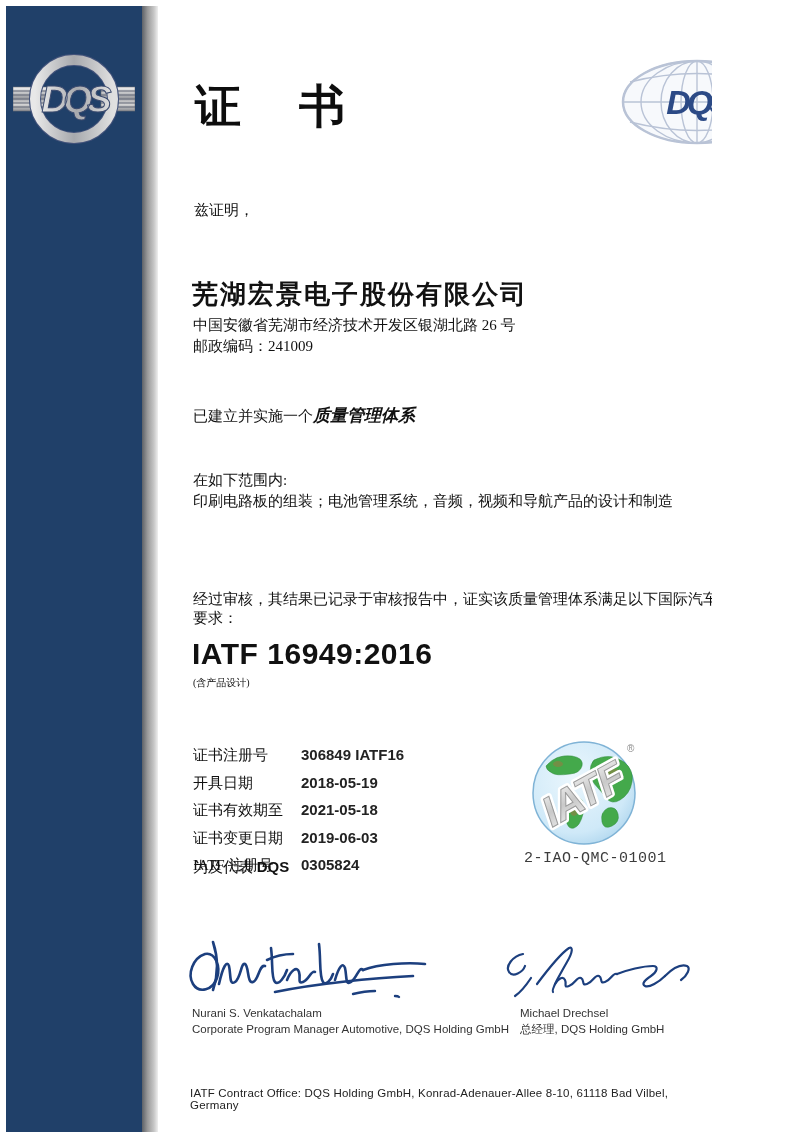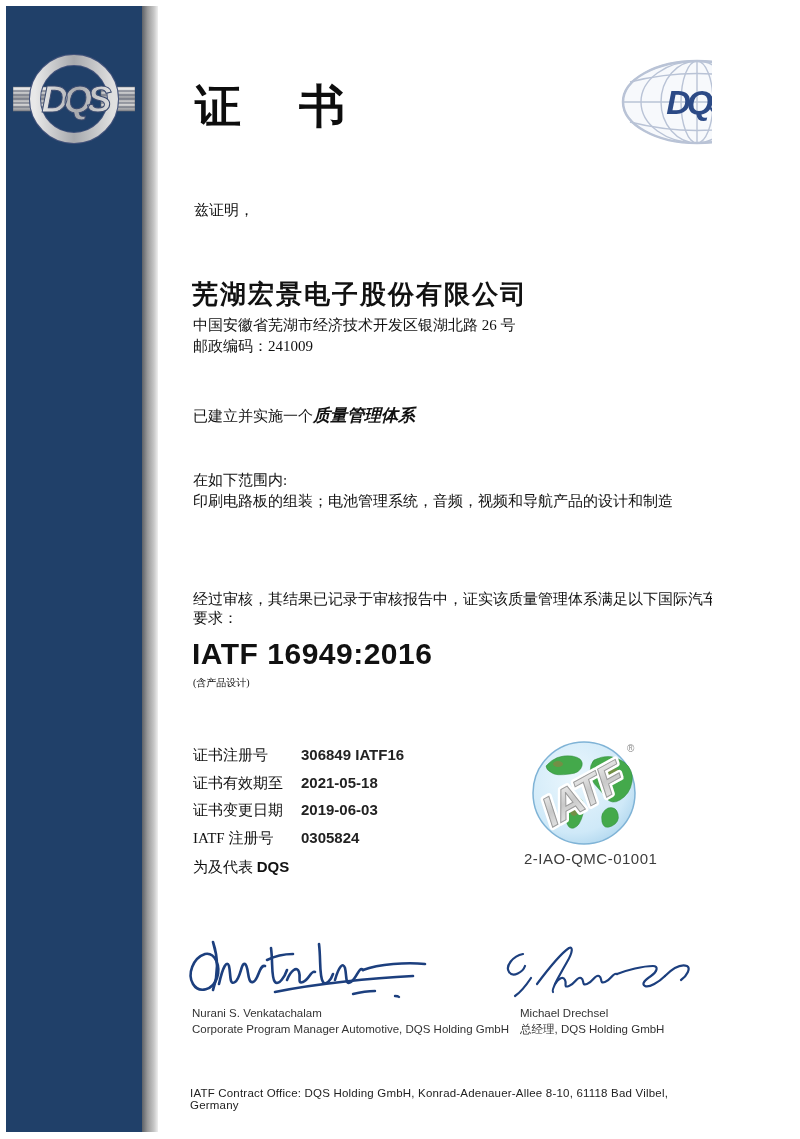--- a/index.html
+++ b/index.html
@@ -35,21 +35,21 @@
   .standard-name{left:192px;top:637px;font-size:30px;font-weight:bold;
     font-family:"Liberation Sans","DejaVu Sans",sans-serif;letter-spacing:0.5px;}
   .standard-note{left:193px;top:676px;font-size:10px;}
 
   .details{left:193px;top:746px;width:330px;}
   .detail-row{display:flex;height:27.5px;align-items:flex-start;}
   .detail-label{width:108px;font-size:15px;}
   .detail-value{font-family:"Liberation Sans","DejaVu Sans",sans-serif;font-size:15px;font-weight:bold;color:#222;}
 
   .iatf-code{left:524px;top:850px;font-size:15px;
-    font-family:Liberation Sans, sans-serif;color:#3c3c3c;letter-spacing:0.5px;}
+    font-family:Liberation Mono, monospace;color:#3c3c3c;letter-spacing:0.5px;}
 
   .on-behalf{left:193px;top:858px;font-size:15px;}
   .on-behalf b{font-family:"Liberation Sans","DejaVu Sans",sans-serif;font-size:15px;}
 
   .signer-caption{font-family:"Liberation Sans","DejaVu Sans",sans-serif;font-size:11.5px;color:#333;line-height:15.5px;}
   .cap-left{left:192px;top:1006px;width:320px;}
   .cap-right{left:520px;top:1006px;width:240px;}
 
   .footer{left:190px;top:1087px;font-size:11.5px;
     font-family:"Liberation Sans","DejaVu Sans",sans-serif;color:#222;letter-spacing:0.2px;}
@@ -144,20 +144,24 @@
 
   <div class="abs audit serif">经过审核，其结果已记录于审核报告中，证实该质量管理体系满足以下国际汽车标准的要求：</div>
 
   <div class="abs standard-name sans">IATF 16949:2016</div>
   <div class="abs standard-note serif">(含产品设计)</div>
 
   <div class="abs details">
     <div class="detail-row">
       <span class="detail-label serif">证书注册号</span>
       <span class="detail-value">306849 IATF16</span>
+    </div>
+    <div class="detail-row">
+      <span class="detail-label serif">开具日期</span>
+      <span class="detail-value">2018-05-19</span>
     </div>
     <div class="detail-row">
       <span class="detail-label serif">证书有效期至</span>
       <span class="detail-value">2021-05-18</span>
     </div>
     <div class="detail-row">
       <span class="detail-label serif">证书变更日期</span>
       <span class="detail-value">2019-06-03</span>
     </div>
     <div class="detail-row">

